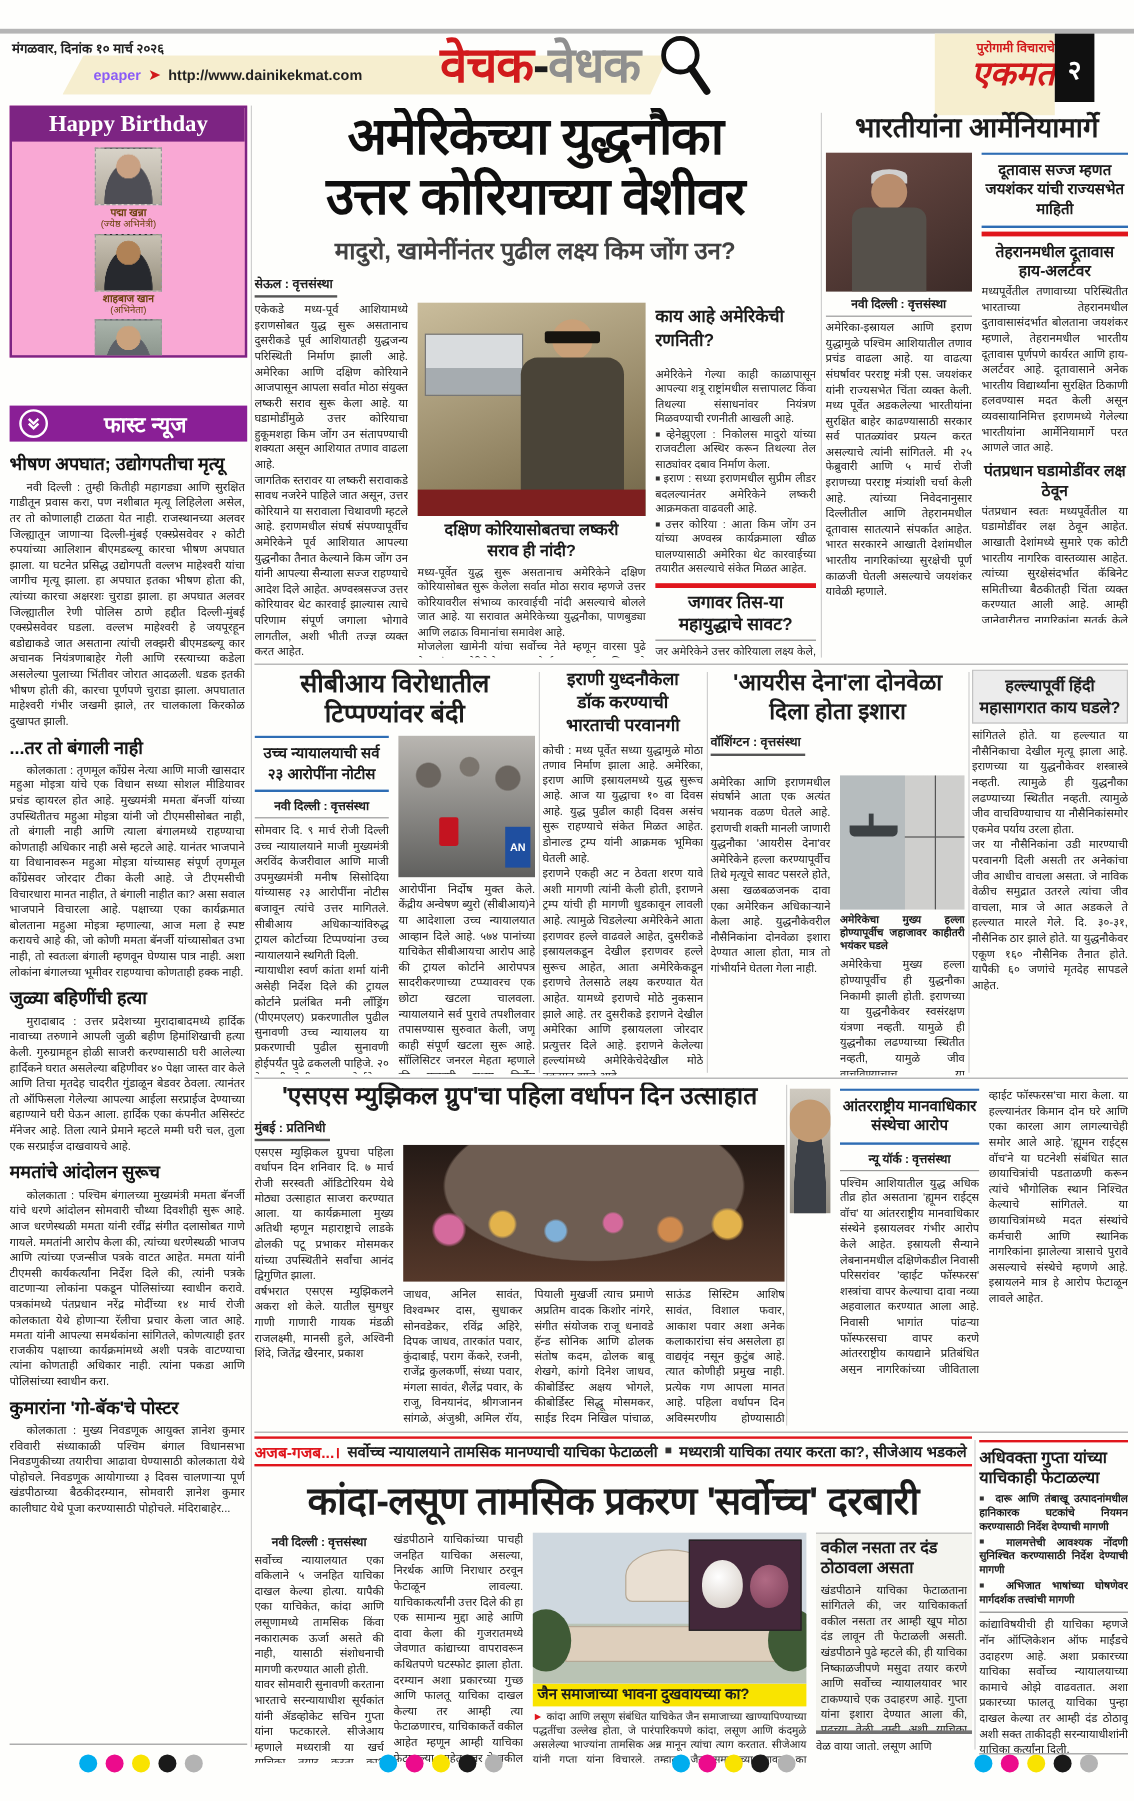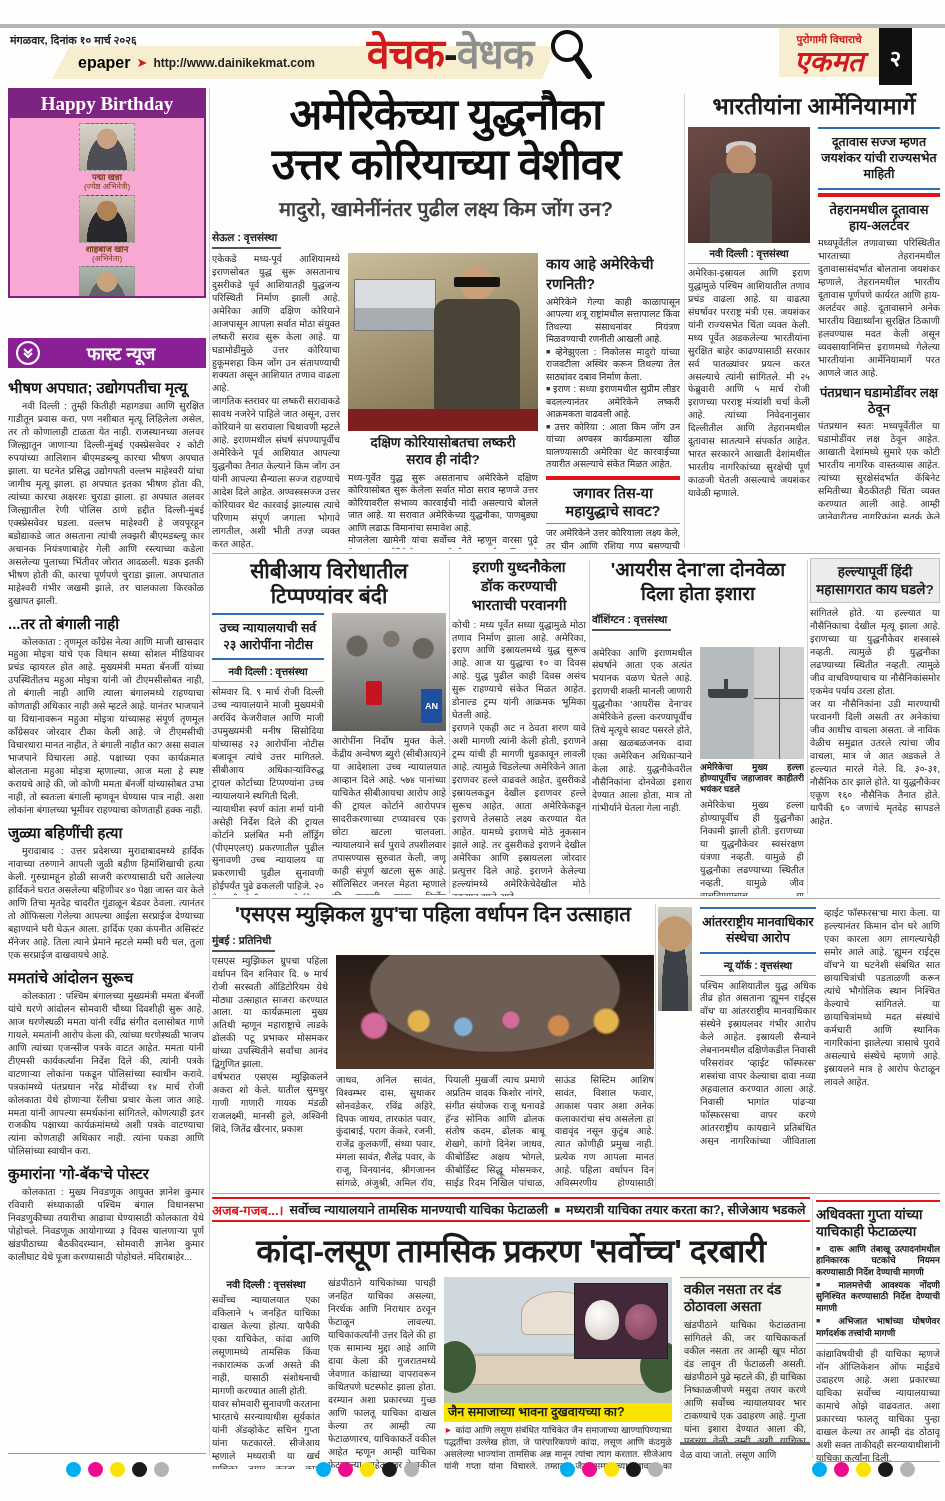--- a/index.html
+++ b/index.html
@@ -8,27 +8,27 @@
   .abs{position:absolute}
   .b{font-weight:bold}.c{text-align:center}
   h1,h2,h3,p{margin:0}
   .bodytext{font-size:9.4px;line-height:1.38;text-align:justify;white-space:pre-line;overflow:hidden;color:#222}
   .bodytext::first-line{}
   
   .top-gray{left:0;right:0;top:24px;height:4px;background:#b5b5b5}
   .date-line{left:10px;top:32px;font-size:11px;font-weight:bold;color:#222}
   .ribbon{left:52px;top:46px;width:505px;height:33px;background:#f6eecf;
           clip-path:polygon(3.5% 0,100% 0,97% 100%,0 100%);display:flex;align-items:center;padding-left:26px;gap:6px;box-sizing:border-box}
-  .ribbon .ep{font-size:16px;font-weight:bold;color:#000000}
+  .ribbon .ep{font-size:12px;font-weight:bold;color:#8b5cf6}
   .ribbon .arr{color:#d11a1c;font-size:13px;font-weight:bold}
   .ribbon .url{font-size:12px;font-weight:bold;color:#222;text-decoration:none}
   .mast-center{left:325px;top:27px;width:250px;height:54px;text-align:center;font-weight:800;font-size:41px;line-height:54px;letter-spacing:-1px}
   .mast-center .r{color:#d11a1c}.mast-center .g{color:#8f8f8f}
   .mag{left:545px;top:26px;width:50px;height:58px}
-  .brand-block{left:779px;top:28px;width:100px;height:49px;background:#f6eecf;text-align:center;padding-top:4px;box-sizing:border-box}
+  .brand-block{left:779px;top:28px;width:100px;height:68px;background:#f6eecf;text-align:right;padding-top:4px;box-sizing:border-box}
   .brand-block .tag{font-size:10.5px;font-weight:bold;color:#d11a1c}
   .brand-block .brand{font-size:28px;font-weight:800;font-style:italic;color:#d11a1c;line-height:32px}
   .page-badge{left:879px;top:28px;width:33px;height:57px;background:#101010;color:#fff;font-size:22px;font-weight:bold;
               display:flex;align-items:center;justify-content:center}
   
   .bd-box{left:8px;top:88px;width:198px;height:210px;border:2px solid #7d2483;box-sizing:border-box;background:#f9a8d4;overflow:hidden}
   .bd-head{height:28px;background:#7d2483;color:#fff;font-family:"Liberation Serif","DejaVu Serif",serif;
            font-size:19px;font-weight:bold;display:flex;align-items:center;justify-content:center}
   .bd-grid{display:grid;grid-template-columns:repeat(1,1fr);gap:3px 2px;padding:5px 3px 2px}
   .bd-photo{width:56px;height:48px;margin:0 auto;border:1px dashed #9a9a9a;box-sizing:border-box;
@@ -67,21 +67,21 @@
   .lead-grid{display:grid;grid-template-columns:128px 190px 134px;column-gap:8px;margin-top:4px;height:296px;overflow:hidden}
   .kim{position:relative;height:178px;background:linear-gradient(160deg,#cabd9c,#8d7f5e 70%,#6f6448);overflow:hidden}
   .kim-inset{position:absolute;left:6px;top:26px;width:80px;height:50px;border:1px solid #777;
              background:linear-gradient(#d9dcde 0 55%,#a6acb0 56% 100%)}
   .kim-fig-head{position:absolute;right:44px;top:14px;width:34px;height:34px;border-radius:50%;background:#c9a078}
   .kim-fig-bino{position:absolute;right:38px;top:24px;width:46px;height:10px;background:#17140f;border-radius:2px}
   .kim-fig-body{position:absolute;right:18px;top:46px;width:86px;height:132px;border-radius:14px 14px 0 0;background:#4a4438}
   .kim-table{position:absolute;left:0;bottom:0;width:100%;height:22px;background:#7e1f1f}
   .lead-cap{font-size:13.5px;font-weight:800;text-align:center;line-height:1.25;margin-top:4px}
   .strategy{overflow:hidden}
-  .strategy .ttl{font-size:14.5px;font-weight:800;margin-bottom:3px}
+  .strategy .ttl{font-size:14.5px;font-weight:800;margin-bottom:14px}
   .minitext{font-size:9.2px;line-height:1.36;text-align:justify;color:#222;white-space:pre-line}
   .sq{color:#333;font-size:7px;vertical-align:1px;margin-right:2px}
   .ww3 .ttl{font-size:14.5px;font-weight:800;text-align:center;line-height:1.25;margin:4px 0 3px}
   .thinline{height:1px;background:#888;margin:3px 0}
   
   .arm{left:688px;top:92px;width:252px;height:458px;overflow:hidden}
   .arm h1{font-size:23px;font-weight:800;text-align:center;line-height:1.25}
   .arm-grid{display:grid;grid-template-columns:122px 122px;column-gap:8px;margin-top:6px;height:392px;overflow:hidden}
   .jai{position:relative;height:116px;background:linear-gradient(150deg,#6d4b45,#3c2b28);overflow:hidden}
   .jai-head{position:absolute;left:38px;top:18px;width:30px;height:30px;border-radius:50%;background:#b98d6d}

